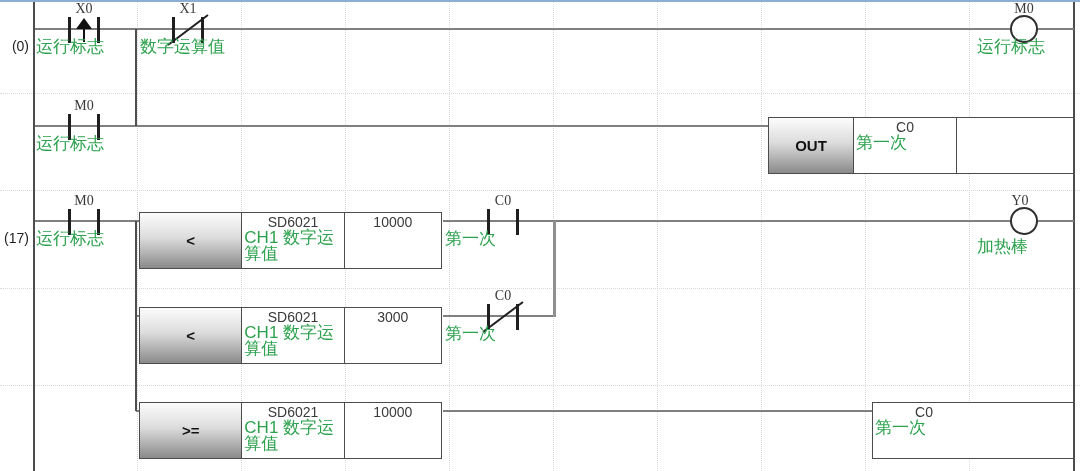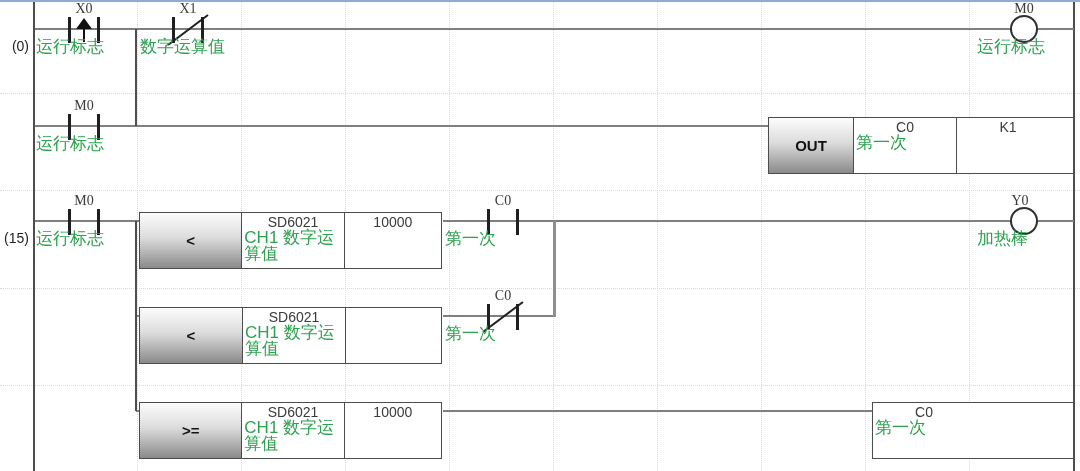--- a/index.html
+++ b/index.html
@@ -67,21 +67,21 @@
   <div class="wire" style="left:136px;top:315px;width:5px"></div>
   <div class="wire" style="left:443px;top:315px;width:112px"></div>
   <div class="wire" style="left:136px;top:410px;width:5px"></div>
   <div class="wire" style="left:443px;top:410px;width:429px"></div>
 
   <div class="vwire" style="left:135px;top:29px;height:97px"></div>
   <div class="vwire" style="left:135px;top:221px;height:190px"></div>
   <div class="vwire thick" style="left:553px;top:221px;height:96px"></div>
 
   <div class="stepno" style="top:38px">(0)</div>
-  <div class="stepno" style="top:230px">(15)</div>
+  <div class="stepno" style="top:230px">(17)</div>
 
   <div class="dev" style="left:84px;top:2px">X0</div>
   <div class="contact" style="left:68px;top:17px">
     <div class="bar l"></div>
     <div class="bar r"></div>
     <div class="edge-tri"></div>
     <div class="edge-stem"></div>
   </div>
   <div class="cmt" style="left:36px;top:38px">运行标志</div>
 
@@ -103,23 +103,20 @@
     <div class="bar r"></div>
   </div>
   <div class="cmt" style="left:36px;top:135px">运行标志</div>
 
   <div class="fblock" style="left:768px;top:117px;width:306px;height:57px">
     <div class="opcell" style="width:84px">OUT</div>
     <div class="oprcell div" style="width:102px">
       <div class="cdev">C0</div>
       <div class="ccmt">第一次</div>
     </div>
-    <div class="oprcell" style="width:102px">
-      <div class="cdev">K1</div>
-    </div>
   </div>
 
   <div class="dev" style="left:84px;top:194px">M0</div>
   <div class="contact" style="left:68px;top:209px">
     <div class="bar l"></div>
     <div class="bar r"></div>
   </div>
   <div class="cmt" style="left:36px;top:230px">运行标志</div>
 
   <div class="fblock" style="left:139px;top:212px;width:303px;height:57px">
@@ -135,27 +132,30 @@
 
   <div class="dev" style="left:503px;top:194px">C0</div>
   <div class="contact" style="left:487px;top:209px">
     <div class="bar l"></div>
     <div class="bar r"></div>
   </div>
   <div class="cmt" style="left:445px;top:230px">第一次</div>
 
   <div class="dev" style="left:1020px;top:194px">Y0</div>
   <div class="coil" style="left:1010px;top:207px"></div>
-  <div class="cmt" style="left:977px;top:230px">加热棒</div>
+  <div class="cmt" style="left:977px;top:238px">加热棒</div>
 
   <div class="fblock" style="left:139px;top:307px;width:303px;height:57px">
     <div class="opcell" style="width:102px">&lt;</div>
     <div class="oprcell div" style="width:102px">
       <div class="cdev">SD6021</div>
       <div class="ccmt">CH1 数字运算值</div>
+    </div>
+    <div class="oprcell" style="width:97px">
+      <div class="cdev">3000</div>
     </div>
   </div>
 
   <div class="dev" style="left:503px;top:289px">C0</div>
   <div class="contact" style="left:487px;top:304px">
     <div class="bar l"></div>
     <div class="bar r"></div>
     <div class="nc-slash"></div>
   </div>
   <div class="cmt" style="left:445px;top:325px">第一次</div>

